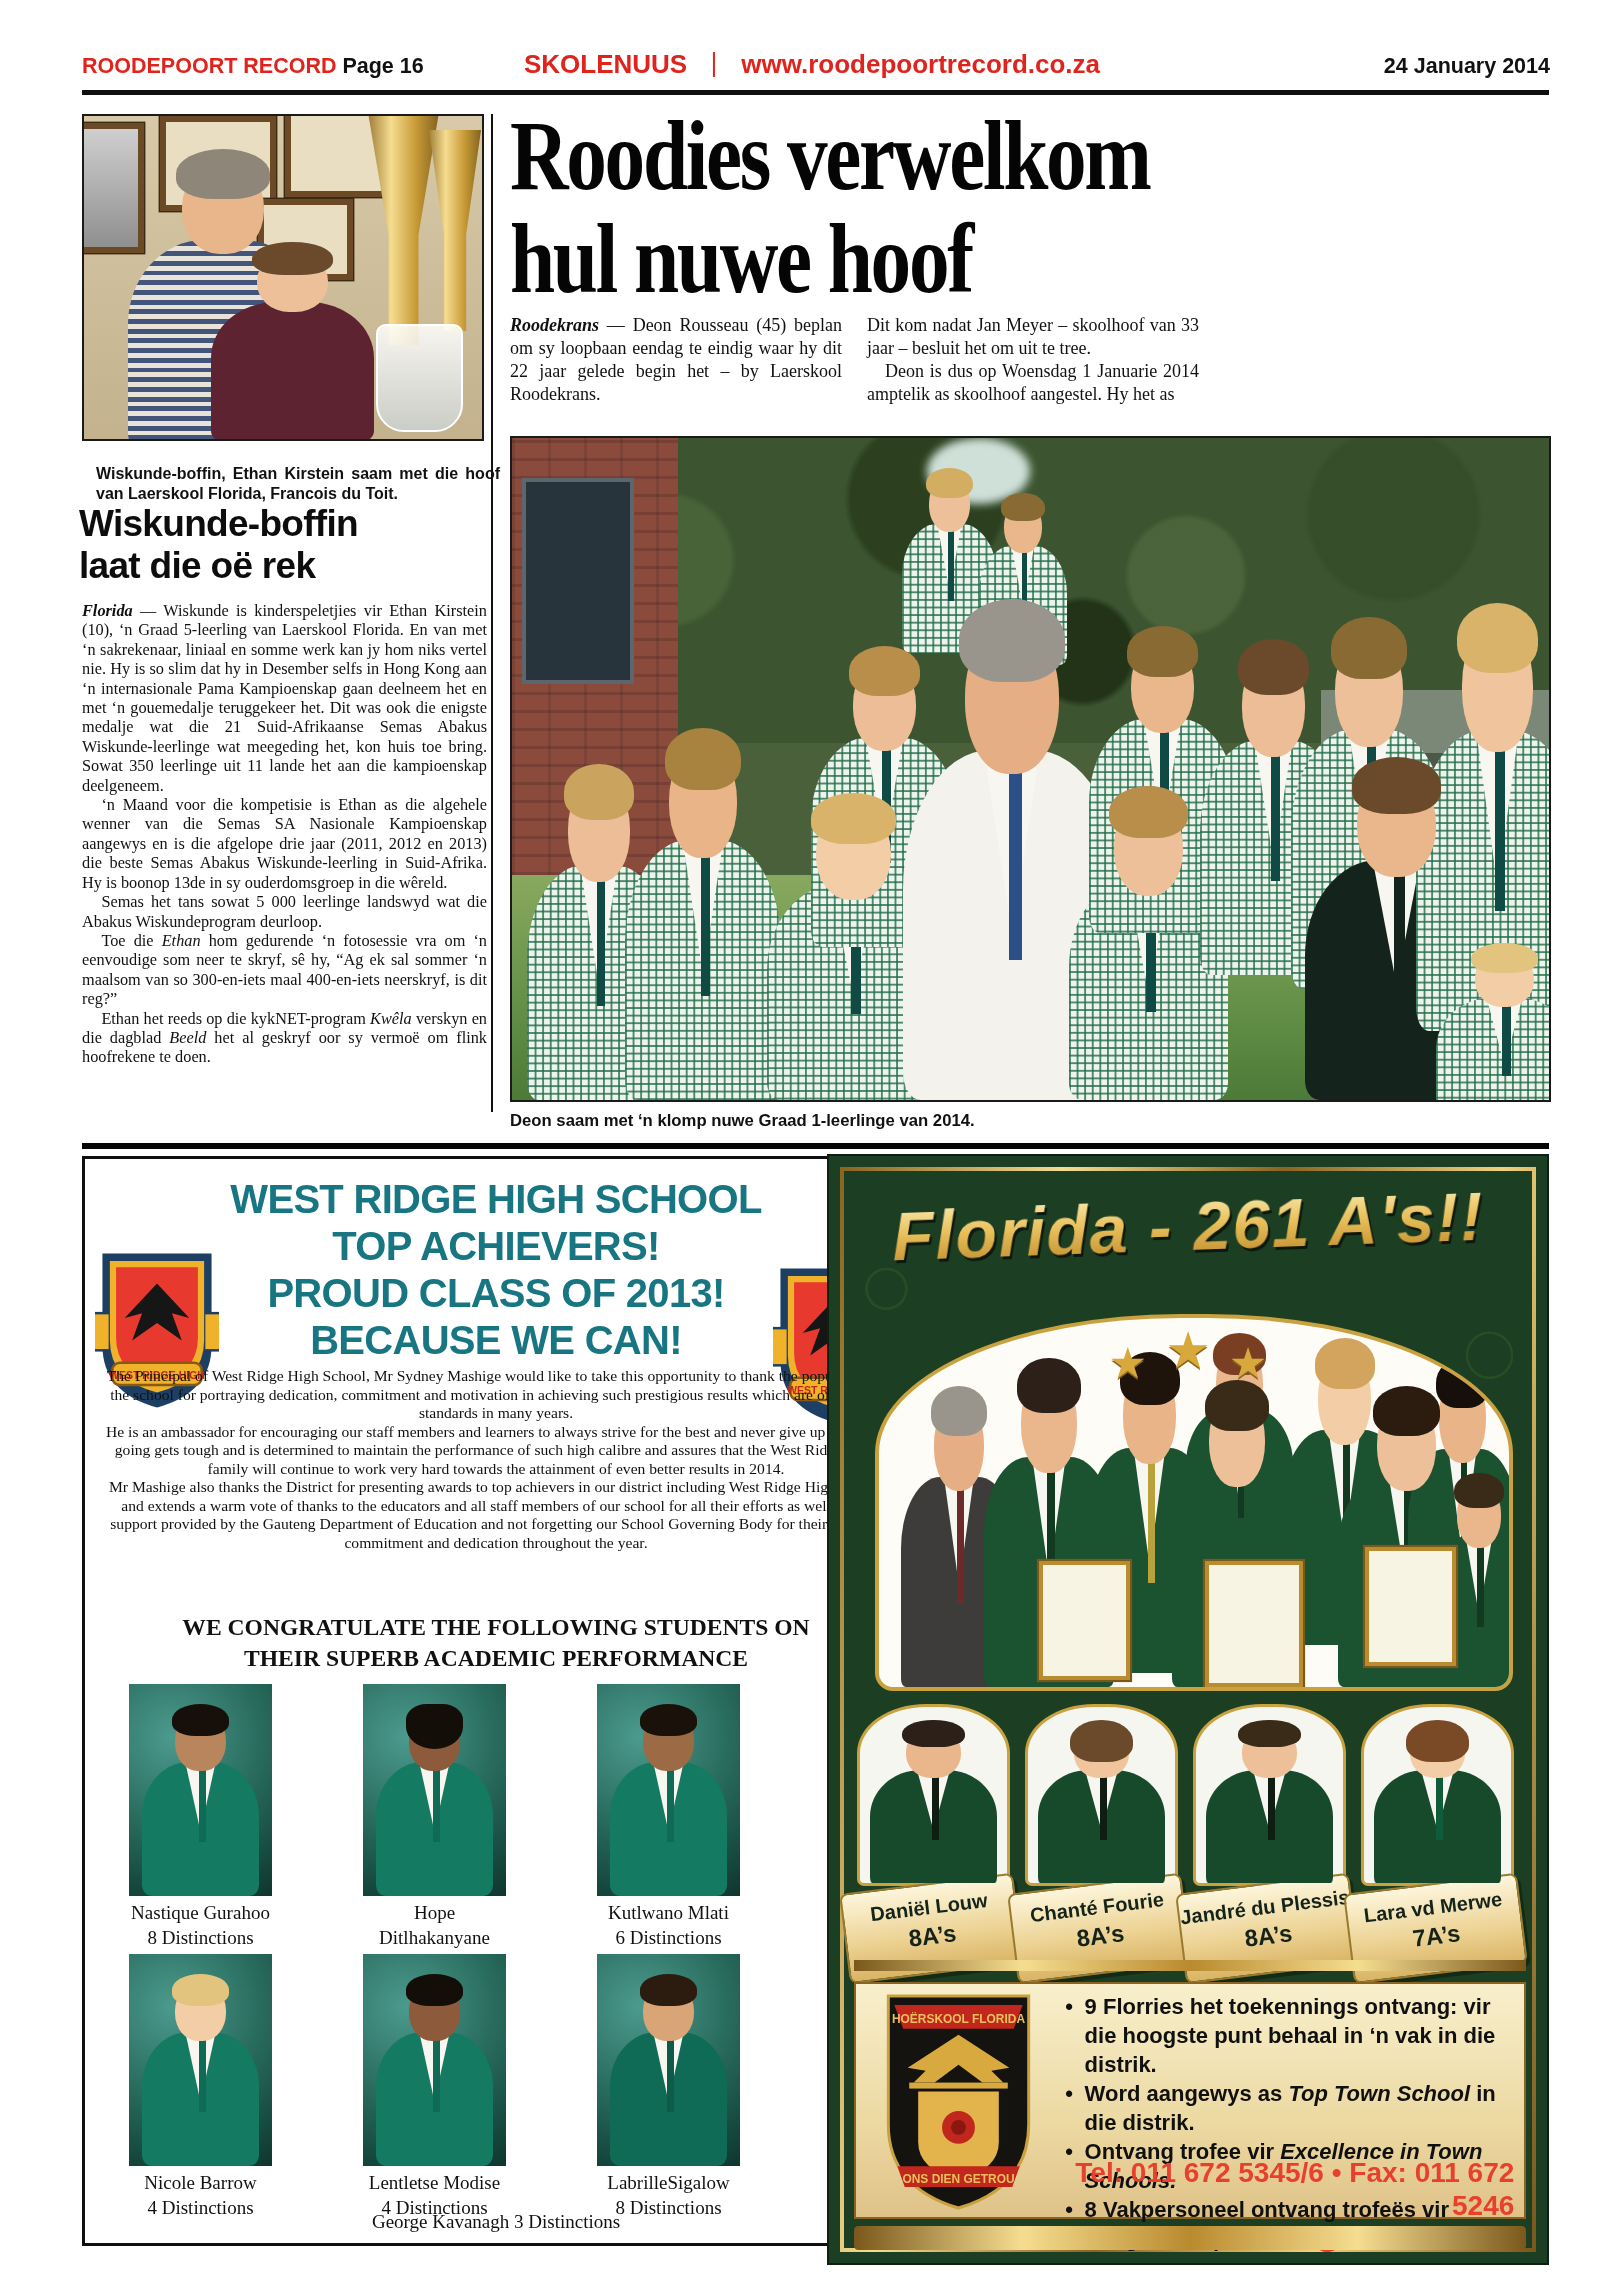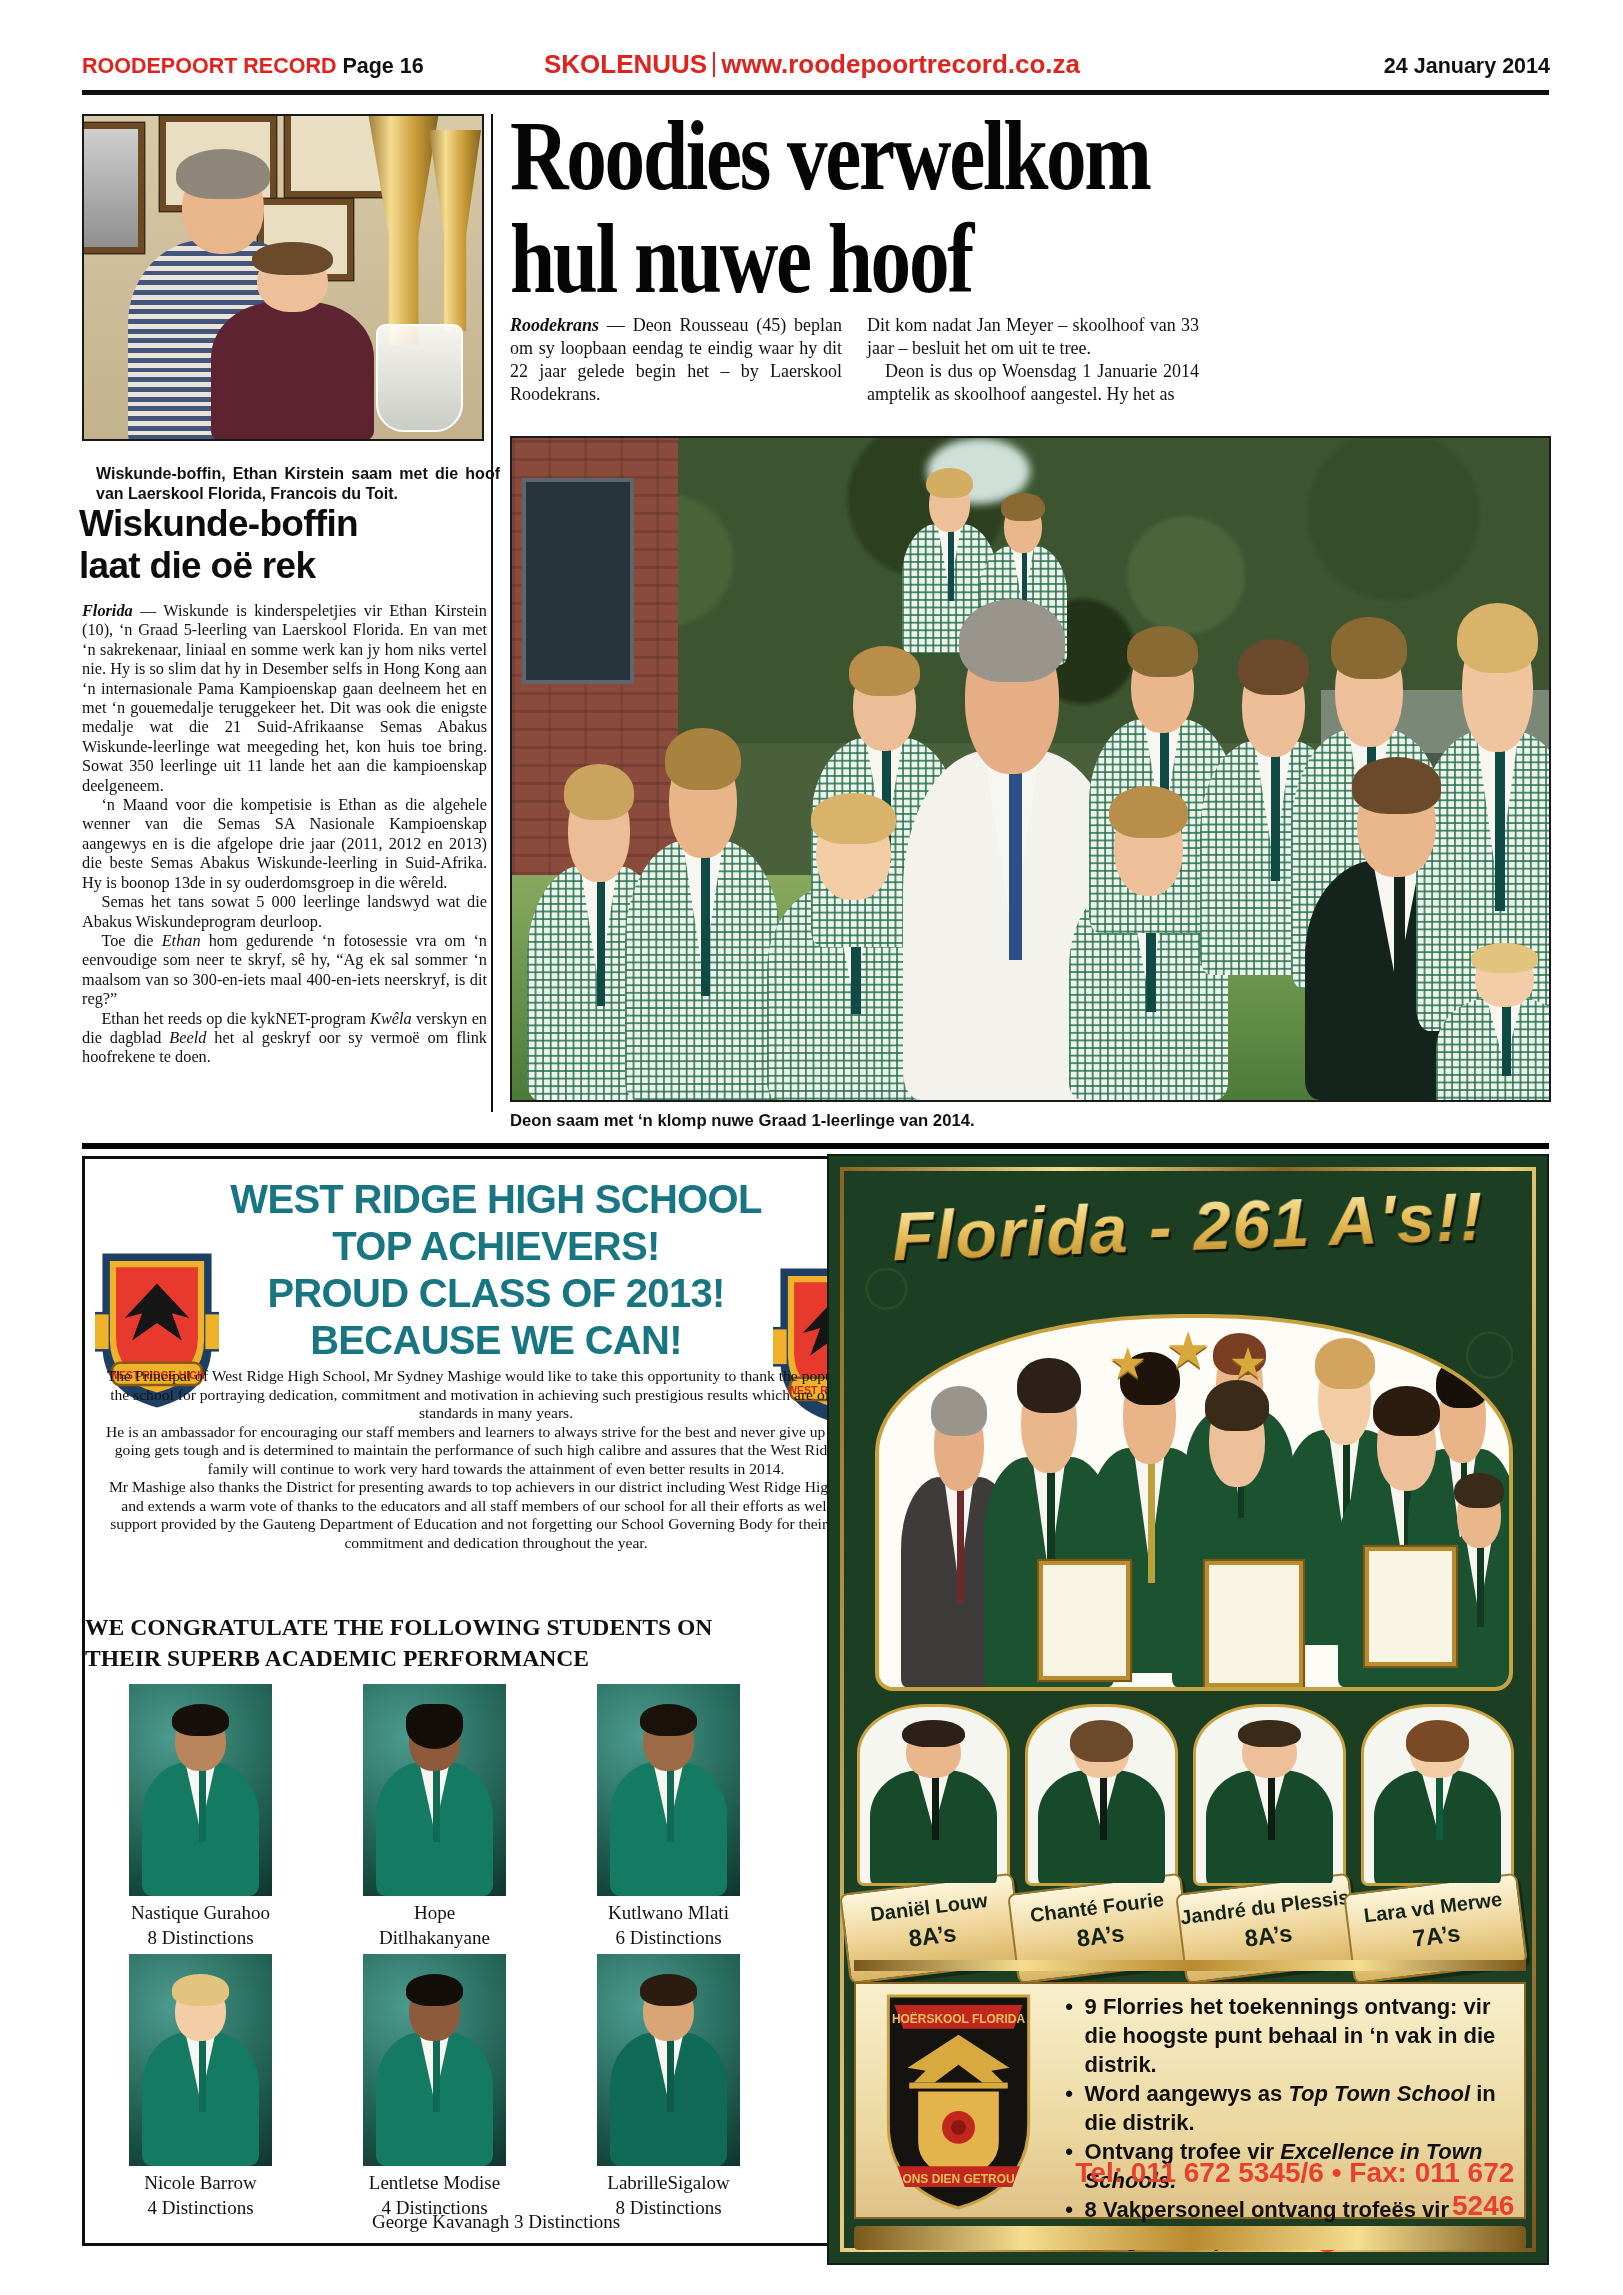--- a/index.html
+++ b/index.html
@@ -4,21 +4,21 @@
 <title>Roodepoort Record — Page 16</title>
 <style>
   html,body{margin:0;padding:0;background:#ffffff;}
   .page{position:relative;width:1624px;height:2295px;background:#ffffff;overflow:hidden;
         font-family:"Liberation Serif",serif;color:#111;border-radius:13px;}
   .abs{position:absolute;}
   .b{font-weight:bold;}
   
   .hdr-left{position:absolute;left:82px;top:54px;font:bold 21.5px "Liberation Sans",sans-serif;color:#e0231c;white-space:nowrap;}
   .hdr-left .pg{color:#111;}
-  .hdr-center{position:absolute;left:50%;top:49px;transform:translateX(-50%);display:flex;align-items:center;gap:6px;
+  .hdr-center{position:absolute;left:50%;top:49px;transform:translateX(-50%);display:flex;align-items:center;gap:26px;
               font:bold 26px "Liberation Sans",sans-serif;color:#e0231c;white-space:nowrap;}
   .hdr-center .vbar{width:2.1px;height:25px;background:#e0231c;}
   .hdr-right{position:absolute;right:74px;top:54px;font:bold 21.5px "Liberation Sans",sans-serif;color:#111;}
   .hdr-rule{position:absolute;left:82px;top:90px;width:1467px;height:4.9px;background:#101010;}
   
   .photo-a{position:absolute;left:82px;top:114px;width:398px;height:323px;border:2.1px solid #1a1a1a;background:#cfc0a0;overflow:hidden;}
   .cap-a{position:absolute;left:82px;top:450px;width:404px;font:bold 16px/20px "Liberation Sans",sans-serif;text-align:justify;margin:14px;}
   .hl-a{position:absolute;left:79px;top:503px;margin:0;font:bold 37px/42px "Liberation Sans",sans-serif;letter-spacing:-0.7px;color:#0d0d0d;}
   .body-a{position:absolute;left:82px;top:601px;width:405px;font:16.3px/19.4px "Liberation Serif",serif;text-align:justify;}
   .body-a p{margin:0;}
@@ -72,21 +72,21 @@
      clip-path:polygon(8% 0,92% 0,68% 52%,68% 100%,32% 100%,32% 52%);}
   .crystal{position:absolute;background:linear-gradient(180deg,#ffffffd9,#cdd9ddb3);border-radius:9.7px 9.7px 28px 28px;border:2.1px solid #ffffff;}
   
   .wr{position:absolute;left:82px;top:1156px;width:828px;height:1090px;background:#fff;border:3.5px solid #0f0f0f;box-sizing:border-box;padding-left:44px;}
   .wr-title{position:absolute;left:0;top:16.7px;width:100%;text-align:center;color:#187682;
       font:bold 40px/47px "Liberation Sans",sans-serif;letter-spacing:-0.7px;}
   .wr-crest{position:absolute;top:89px;width:124px;height:165px;}
   .wr-crest.l{left:9.7px;} .wr-crest.r{right:9.7px;top:104px;}
   .wr-paras{position:absolute;left:18px;right:18px;top:208px;text-align:center;font:15.6px/18.5px "Liberation Serif",serif;}
   .wr-paras p{margin:0;}
-  .wr-congrats{position:absolute;left:0;top:453px;width:100%;font:bold 23.6px/30.5px "Liberation Serif",serif;}
+  .wr-congrats{position:absolute;left:0;top:453px;width:100%;text-align:center;font:bold 23.6px/30.5px "Liberation Serif",serif;}
   .wr-cell{position:absolute;width:143px;text-align:center;font:19px/25px "Liberation Serif",serif;}
   .wr-photo{position:relative;width:143px;height:212px;margin:0 auto 4.2px auto;overflow:hidden;
       background:radial-gradient(circle at 30% 25%,#4c9a8e,#2a6e60 45%,#174a40 80%,#0f352e);}
   .wr-photo .pfig{left:8%;right:8%;top:12%;bottom:0;width:84%;height:88%;}
   .row1{top:525px;} .row2{top:795px;}
   .colA{left:44px;} .colB{left:278px;} .colC{left:512px;}
   .wr-extra{position:absolute;left:0;top:1052px;width:100%;text-align:center;font:19px "Liberation Serif",serif;}
   
   .fl{position:absolute;left:827px;top:1154px;width:722px;height:1111px;background:#1c3e22;overflow:hidden;
       box-sizing:border-box;border:2.8px solid #0d2012;}

